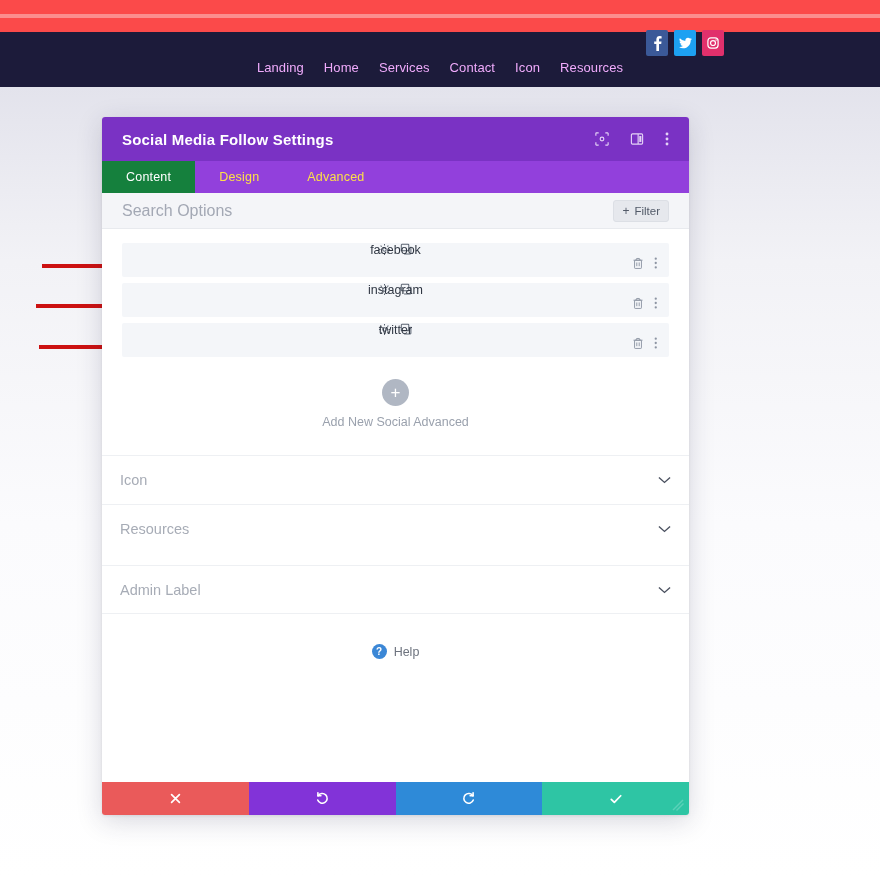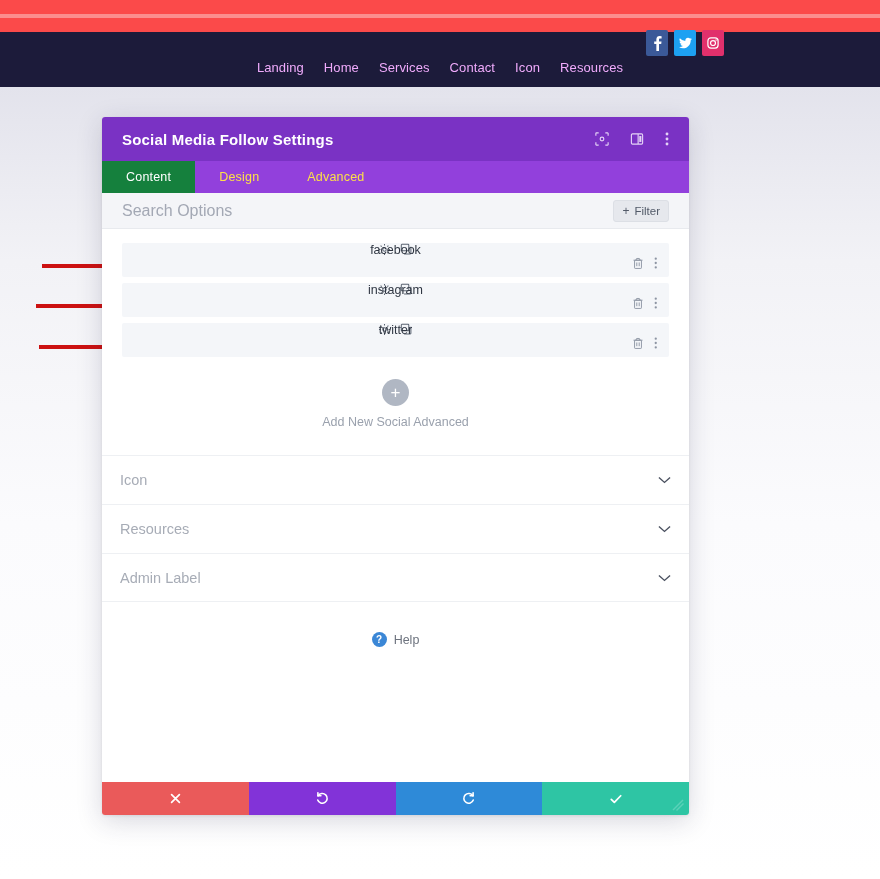--- a/index.html
+++ b/index.html
@@ -144,21 +144,21 @@
     display:flex; align-items:center; justify-content:center;
     color:#ffffff; font-size:17px; line-height:1; cursor:pointer;
   }
   .add-label { margin-top:9px; font-size:12.5px; color:#9aa1ad; cursor:pointer; }
 
   .sections { margin-top:26px; }
   .acc {
     height:49px; border-top:1px solid #eef0f3;
     display:flex; align-items:center; padding:0 18px; cursor:pointer;
   }
-  .acc:last-of-type { border-bottom:1px solid #eef0f3; }
+  .acc:last-of-type { border-bottom:1px solid #eef0f3;margin-top:12px; }
   .acc-title { font-size:14.5px; color:#a7acb6; }
   .acc-chev { margin-left:auto; color:#4b5160; display:flex; }
 
   .help-row {
     display:flex; align-items:center; justify-content:center; gap:7px;
     margin-top:30px;
   }
   .help-circle {
     width:15px; height:15px; border-radius:50%; background:#3b87d6;
     color:#fff; font-size:10px; font-weight:bold;

